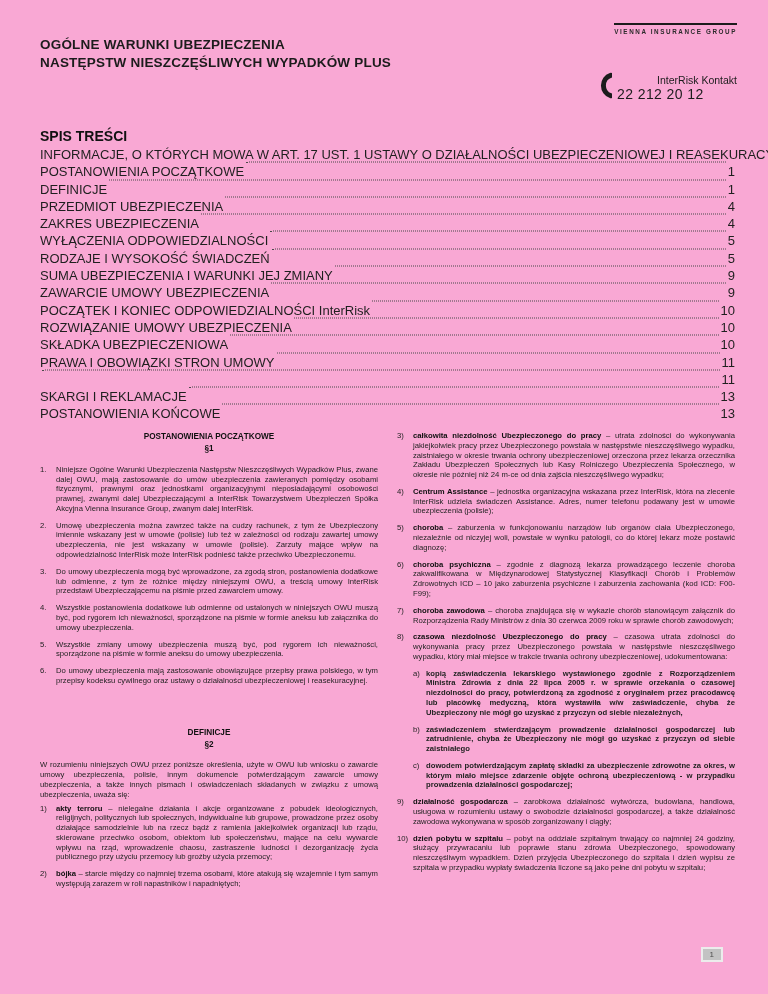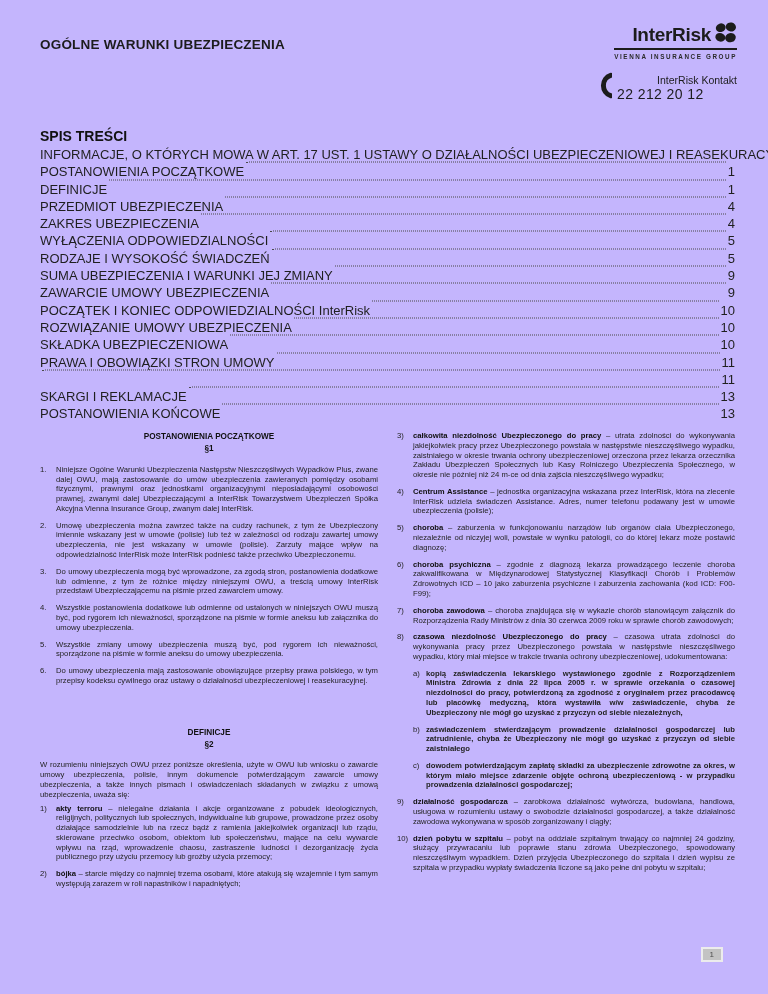--- a/index.html
+++ b/index.html
@@ -1,16 +1,16 @@
 <!DOCTYPE html>
 <html><head>
 <meta charset="utf-8">
 <style>
   html,body{margin:0;padding:0;background:#fff;}
-  .page{position:relative;width:768px;height:994px;background:#c4b5fd;overflow:hidden;
+  .page{position:relative;width:768px;height:994px;background:#f9a8d4;overflow:hidden;
         font-family:"Liberation Sans",sans-serif;color:#232323;}
 
   
   .doc-title{position:absolute;left:40px;top:36px;font-size:13.5px;font-weight:bold;
              line-height:17.5px;letter-spacing:.2px;color:#1c1c1c;}
   .logo-block{position:absolute;right:31px;top:22px;text-align:right;}
   .logo-row{display:flex;align-items:center;justify-content:flex-end;gap:3px;}
   .logo-text{font-size:19px;font-weight:bold;letter-spacing:-.3px;color:#1c1c1c;}
   .logo-rule{height:2px;background:#1c1c1c;margin-top:1px;}
   .logo-group{font-size:6.3px;letter-spacing:1.6px;font-weight:bold;color:#2a2a2a;margin-top:3px;}
@@ -46,36 +46,24 @@
   .page-badge{position:absolute;right:45px;top:947px;background:#c3c3c3;border:2px solid #ececec;
               color:#4d4d4d;font-size:8px;line-height:9px;padding:1px 7px;}
 </style>
 </head>
 <body>
 
 <div class="page">
 
   <div class="doc-title">
     <div>OGÓLNE WARUNKI UBEZPIECZENIA</div>
+    <div>NASTĘPSTW NIESZCZĘŚLIWYCH WYPADKÓW PLUS</div>
   </div>
 
   <div class="logo-block">
-    <div class="logo-row">
-      <span class="logo-text">InterRisk</span>
-      <span>
-        <svg width="23" height="21" viewBox="0 0 24 22">
-          <g fill="#1c1c1c">
-            <ellipse cx="7" cy="6" rx="5.2" ry="4.5" transform="rotate(-18 7 6)"></ellipse>
-            <ellipse cx="17.6" cy="5.2" rx="5.4" ry="4.7" transform="rotate(14 17.6 5.2)"></ellipse>
-            <ellipse cx="6.6" cy="16" rx="5.3" ry="4.5" transform="rotate(18 6.6 16)"></ellipse>
-            <ellipse cx="17.2" cy="16.4" rx="5.6" ry="4.8" transform="rotate(-14 17.2 16.4)"></ellipse>
-          </g>
-        </svg>
-      </span>
-    </div>
     <div class="logo-rule"></div>
     <div class="logo-group">VIENNA INSURANCE GROUP</div>
   </div>
 
   <div class="contact-block">
     <span>
       <svg width="12" height="27" viewBox="0 0 13 28">
         <path d="M11.5 3 A 11 11.5 0 0 0 11.5 25" fill="none" stroke="#1c1c1c" stroke-width="5.4" stroke-linecap="round"></path>
       </svg>
     </span>

